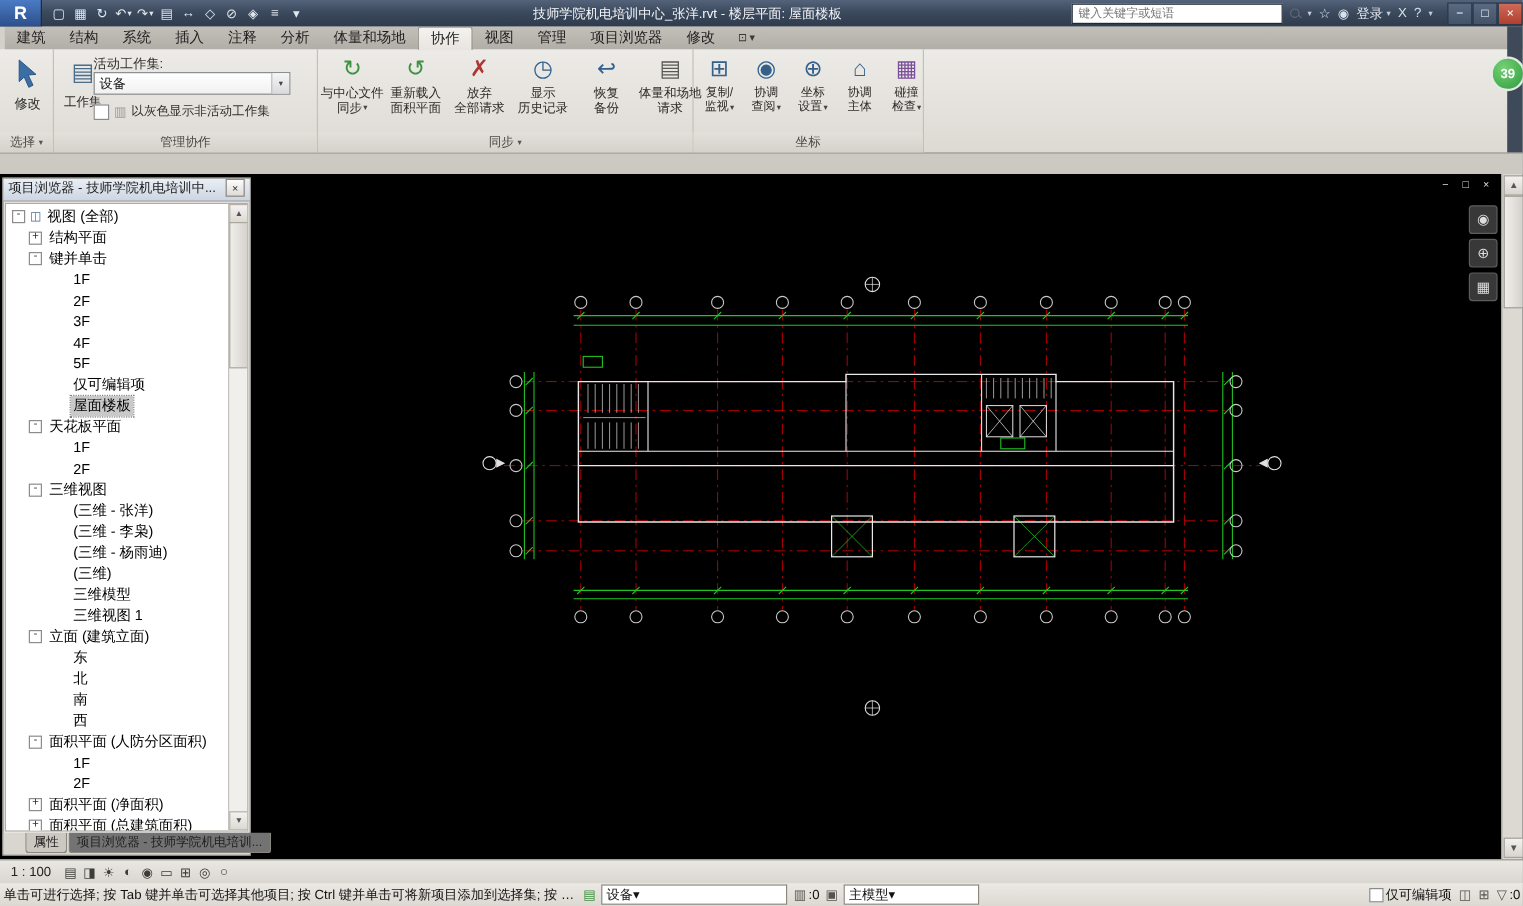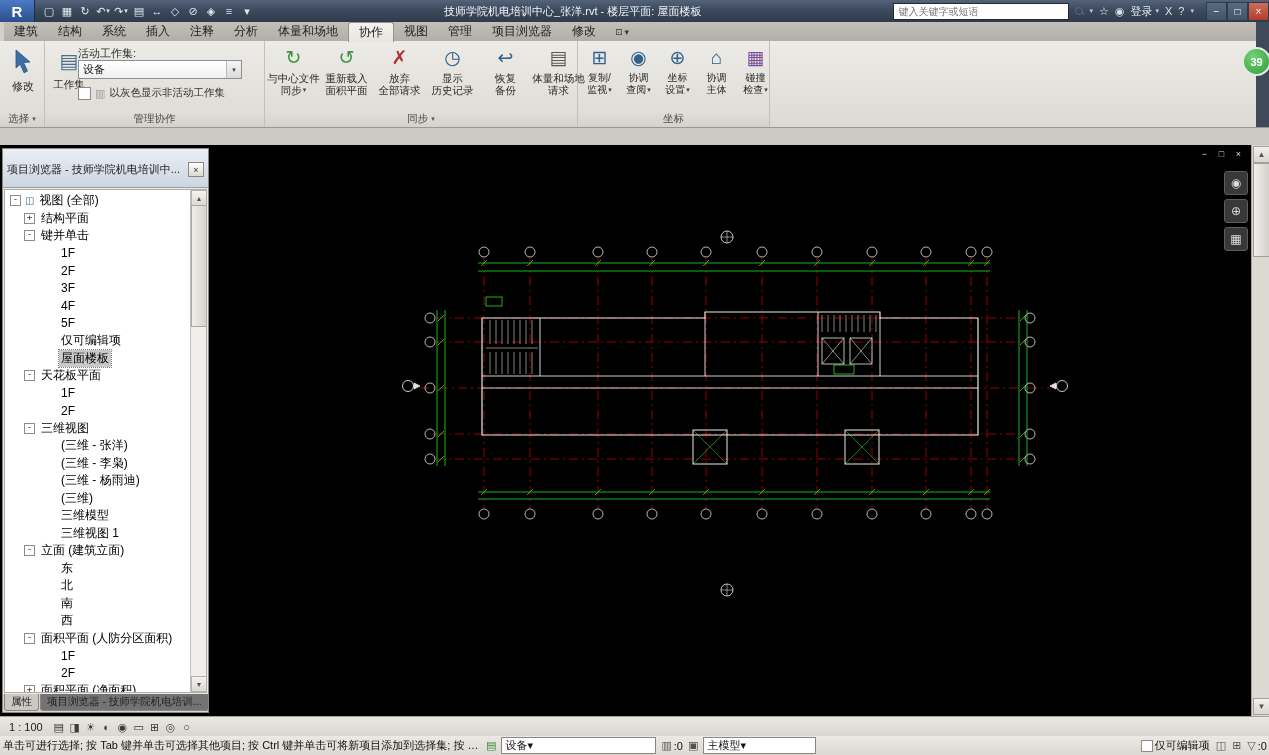--- a/index.html
+++ b/index.html
@@ -113,21 +113,21 @@
     align-items:center;justify-content:center;background:linear-gradient(#f2f1ee,#d8d5cf);
     border:1px solid #a5a29b}
   .vs-up{top:1px}.vs-down{bottom:1px}
   .vs-thumb{position:absolute;top:18px;left:1px;width:15px;height:92px;
     background:linear-gradient(90deg,#f0efec,#d4d1cb);border:1px solid #a09d96}
 
   
   .browser{position:absolute;left:2px;top:3px;width:205px;height:563px;background:#ece9e4;
     border:1px solid #8a8781;display:flex;flex-direction:column;z-index:20}
   .browser-title{height:18px;flex:none;background:linear-gradient(#eaeff6,#ccd5e1);
-    border-bottom:1px solid #9aa0a8;display:flex;align-items:flex-end;padding:10px 4px;font-size:11px;color:#1c1c1c}
+    border-bottom:1px solid #9aa0a8;display:flex;align-items:flex-start;padding:0 4px;font-size:11px;color:#1c1c1c}
   .browser-close{margin-left:auto;width:14px;height:13px;display:flex;align-items:center;justify-content:center;
     font-size:9px;color:#333;border:1px solid #8a8781;background:linear-gradient(#fdfdfd,#dedbd5)}
   .browser-body{flex:1;margin:1px;border:1px solid #b0ada6;background:#fff;display:flex;overflow:hidden}
   .tree{flex:1;padding-top:2px;overflow:hidden}
   .tree-item{display:flex;align-items:center;height:17.5px;font-size:12px;color:#000;white-space:nowrap}
   .expander{width:9px;height:9px;flex:none;border:1px solid #8c8c8c;background:#fff;color:#333;
     font-size:9px;line-height:7px;text-align:center;margin-right:4px;
     font-family:"DejaVu Sans Mono",monospace}
   .leaf .expander{visibility:hidden}
   .lvl0{padding-left:5px}.lvl1{padding-left:19px}.lvl2{padding-left:39px}
@@ -136,21 +136,21 @@
   .tree-label{padding:0 2px}
   .selected .tree-label{background:#c9c9c9;outline:1px dotted #808080}
   .tree-scroll{width:15px;flex:none;background:#f1efeb;border-left:1px solid #c5c2bb;position:relative}
   .ts-btn{position:absolute;left:0;width:14px;height:14px;font-size:7px;color:#555;display:flex;
     align-items:center;justify-content:center;background:linear-gradient(#f4f3f0,#dcd9d3);
     border:1px solid #b5b2ab}
   .ts-up{top:0}.ts-down{bottom:0}
   .ts-thumb{position:absolute;top:15px;left:0;width:14px;height:120px;
     background:linear-gradient(90deg,#efeeea,#d6d3cd);border:1px solid #aaa79f}
   .browser-tabs{height:18px;flex:none;display:flex;align-items:flex-start;background:#d9d6d0;
-    padding-left:1px;gap:1px}
+    padding-left:18px;gap:1px}
   .btab{height:16px;padding:0 6px;font-size:10.5px;display:flex;align-items:center;color:#222;
     border:1px solid #8a8781;border-top:none;background:#cbc8c2;border-radius:0 0 3px 3px;white-space:nowrap}
   .btab.active{background:#737373}
 
   
   .viewbar{position:absolute;left:0;top:716px;width:100%;height:20px;
     background:linear-gradient(#e9e7e2,#d9d6d0);border-top:1px solid #a3a09a;
     display:flex;align-items:center;padding:0 4px;gap:3px;font-size:11px;color:#222;z-index:25}
   .vb-scale{padding:0 5px;display:flex;align-items:flex-end;gap:2px}
   .vb-icon{width:16px;height:16px;display:flex;align-items:center;justify-content:center;

